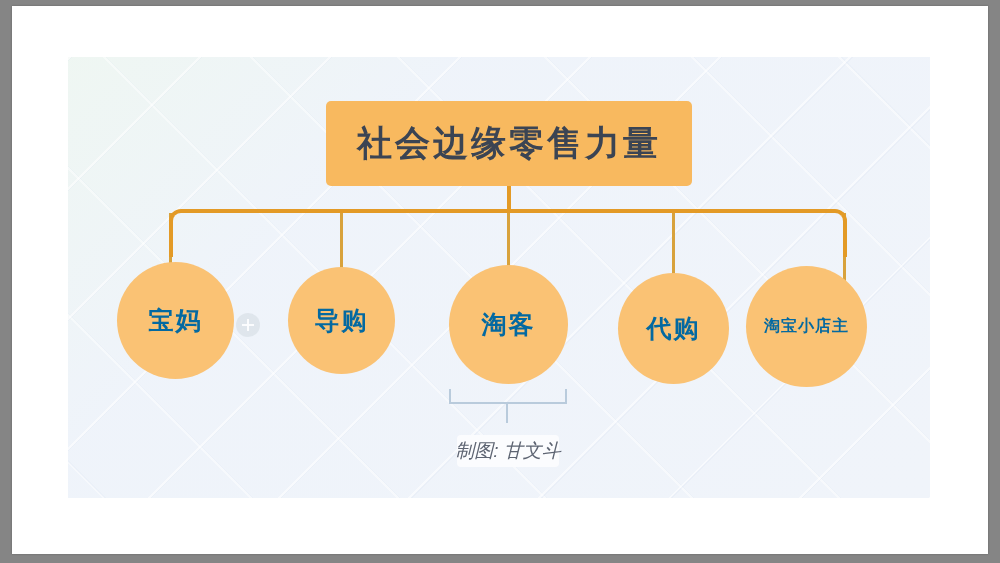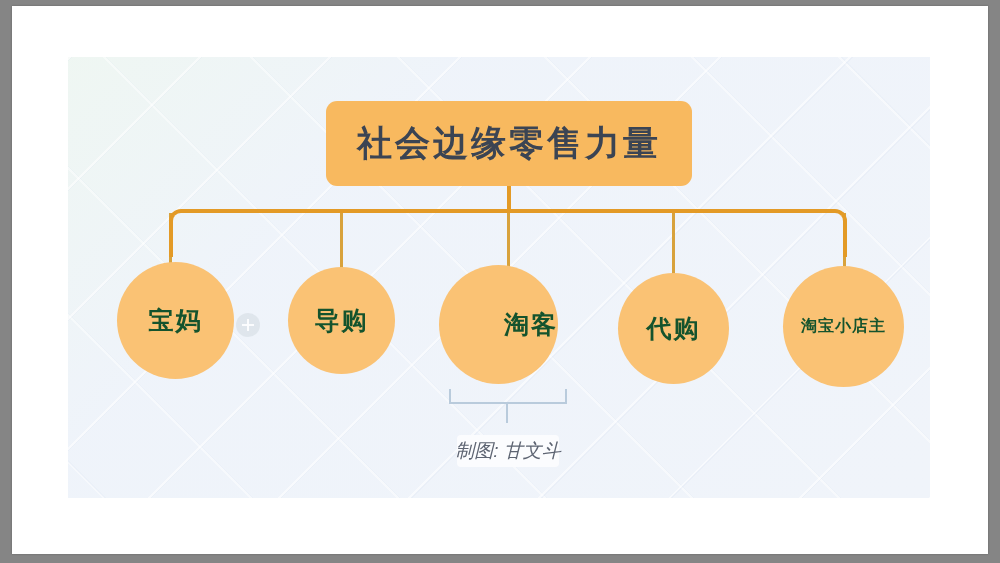--- a/index.html
+++ b/index.html
@@ -54,21 +54,21 @@
   }
 
   
   #title-box {
     position: absolute;
     left: 258px;
     top: 44px;
     width: 366px;
     height: 85px;
     background: #f8b95f;
-    border-radius: 11px;
+    border-radius: 5px;
     display: flex;
     align-items: center;
     justify-content: center;
     z-index: 6;
   }
   #title-text {
     font-size: 35px;
     font-weight: bold;
     color: #3b4453;
     letter-spacing: 3px;
@@ -111,21 +111,21 @@
   .node {
     position: absolute;
     border-radius: 50%;
     background: #fac274;
     display: flex;
     align-items: center;
     justify-content: center;
     z-index: 4;
   }
   .node-label {
-    color: #14532d;
+    color: #0369a1;
     font-weight: bold;
     letter-spacing: 2px;
     white-space: nowrap;
   }
   .size-lg { font-size: 25px; }
   .size-sm { font-size: 16px; letter-spacing: 1px; }
 
   
   #bracket {
     position: absolute;
@@ -216,29 +216,29 @@
       <div class="drop" style="left:775px; top:156px; width:3px; height:113px;"></div>
 
       <div class="node" style="left:49px; top:205px; width:117px; height:117px;">
         <span class="node-label size-lg">宝妈</span>
       </div>
 
       <div class="node" style="left:220px; top:210px; width:107px; height:107px;">
         <span class="node-label size-lg">导购</span>
       </div>
 
-      <div class="node" style="left:371px; top:208px; width:119px; height:119px;justify-content:flex-end;">
+      <div class="node" style="left:381px; top:208px; width:119px; height:119px;">
         <span class="node-label size-lg">淘客</span>
       </div>
 
       <div class="node" style="left:550px; top:216px; width:111px; height:111px;">
         <span class="node-label size-lg">代购</span>
       </div>
 
-      <div class="node" style="left:715px; top:209px; width:121px; height:121px;">
+      <div class="node" style="left:678px; top:209px; width:121px; height:121px;">
         <span class="node-label size-sm">淘宝小店主</span>
       </div>
 
       <div id="bracket"></div>
       <div id="bracket-stem"></div>
 
       <div id="credit">
         <span id="credit-text">制图: 甘文斗</span>
       </div>
 

